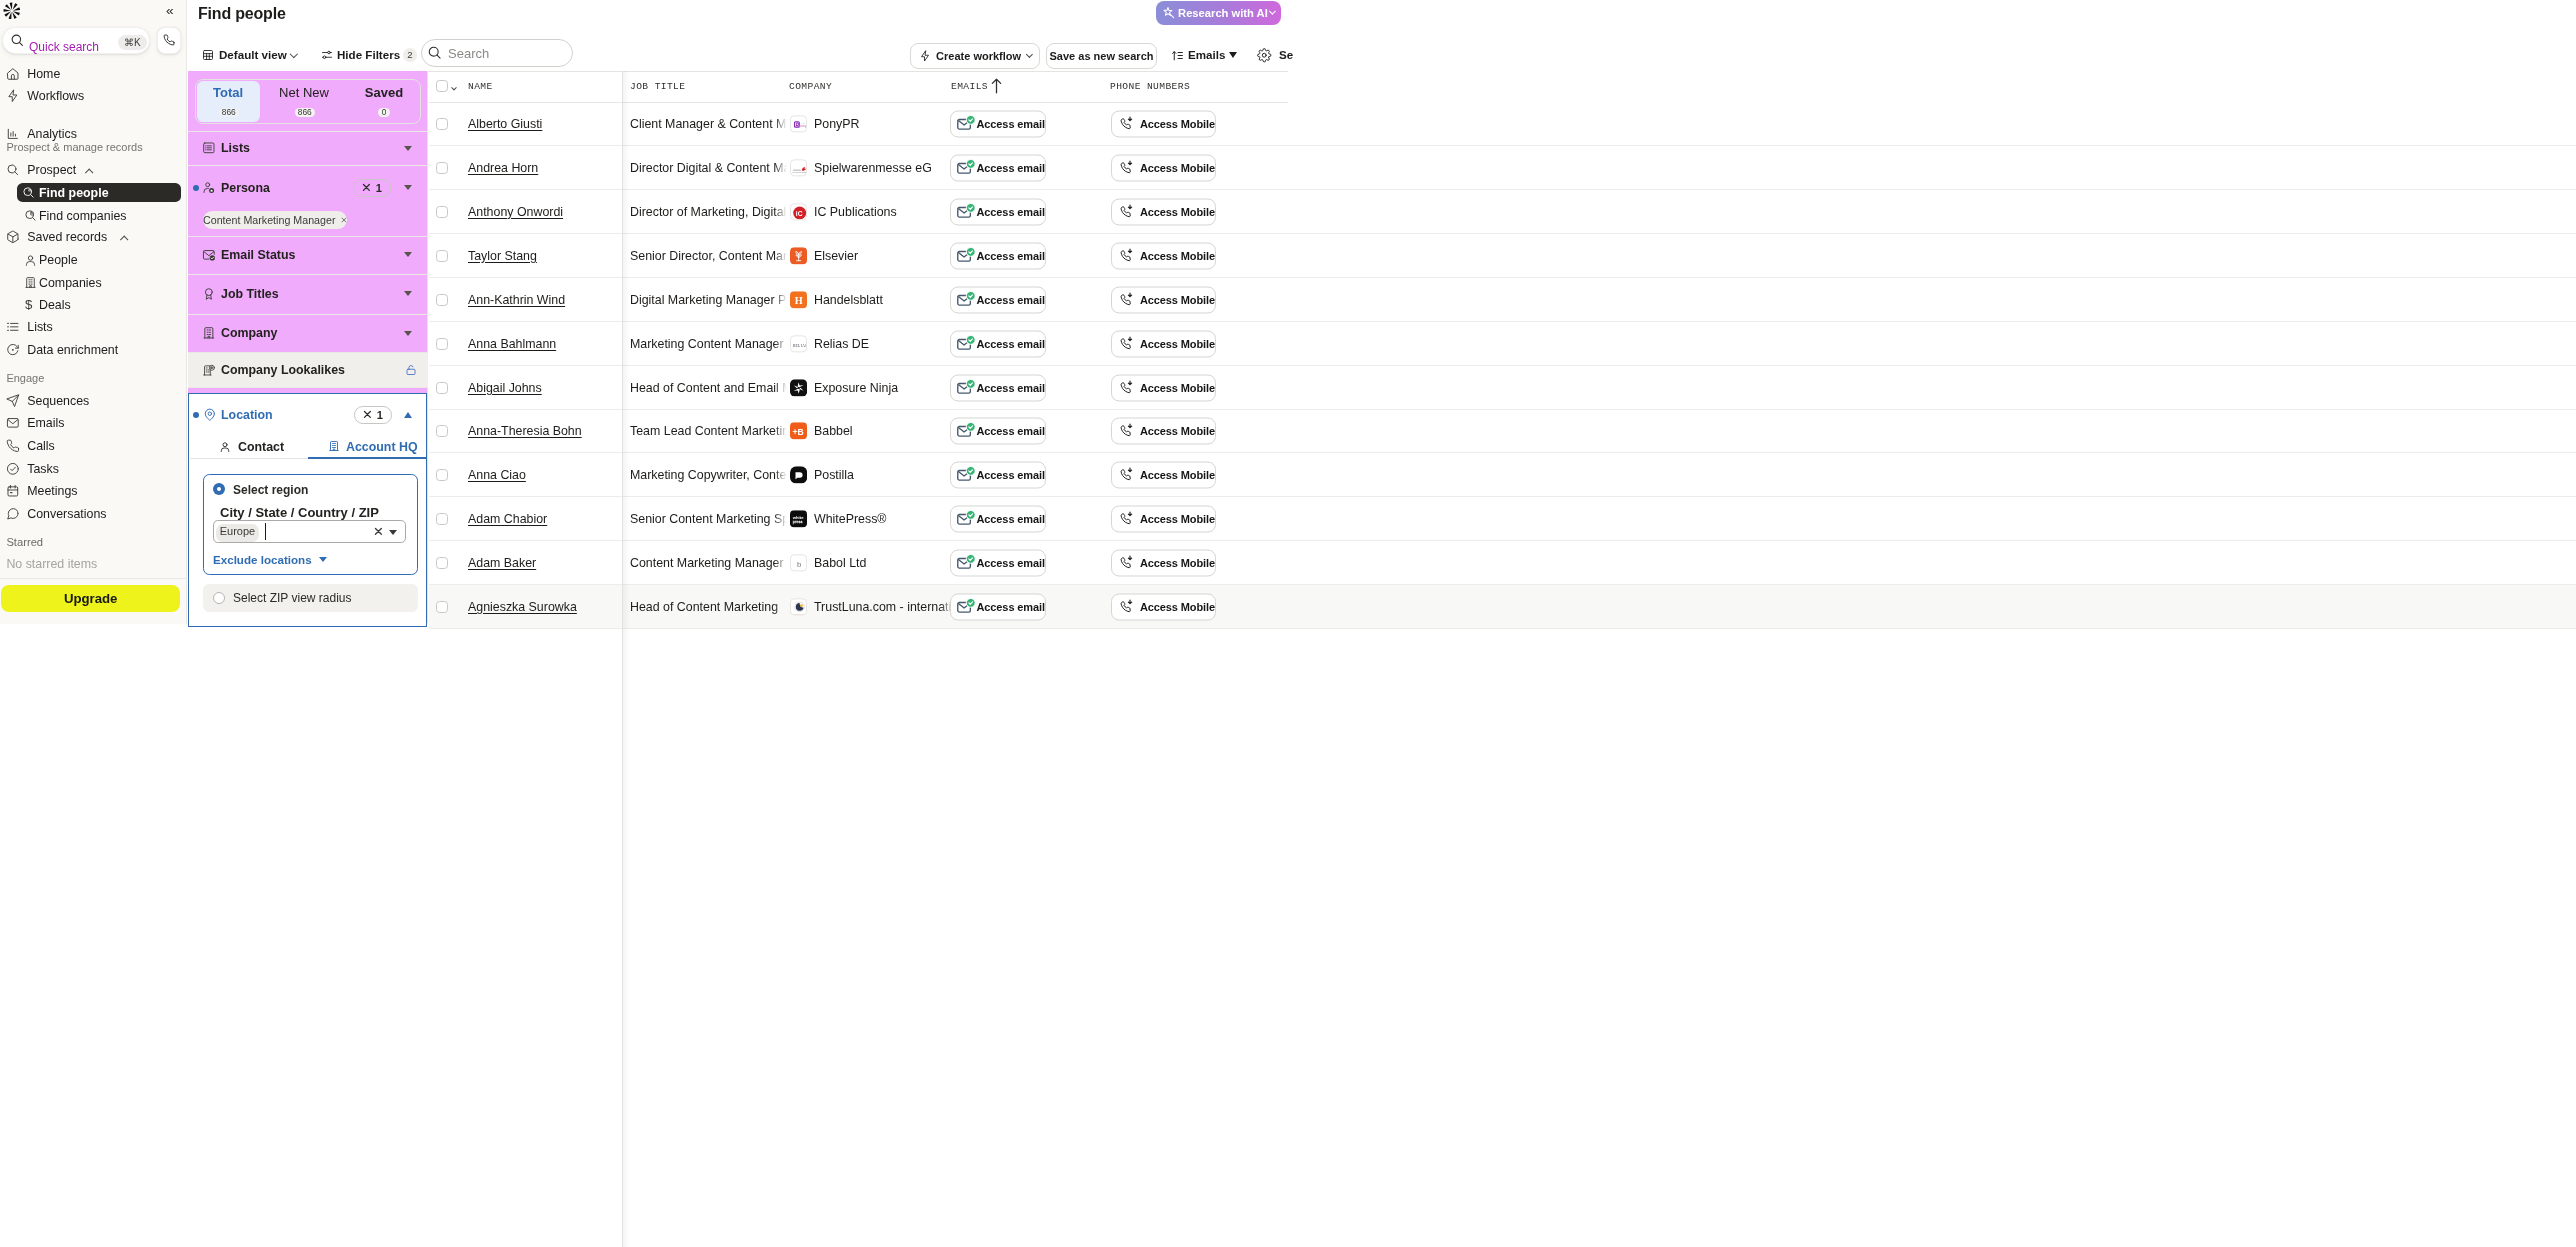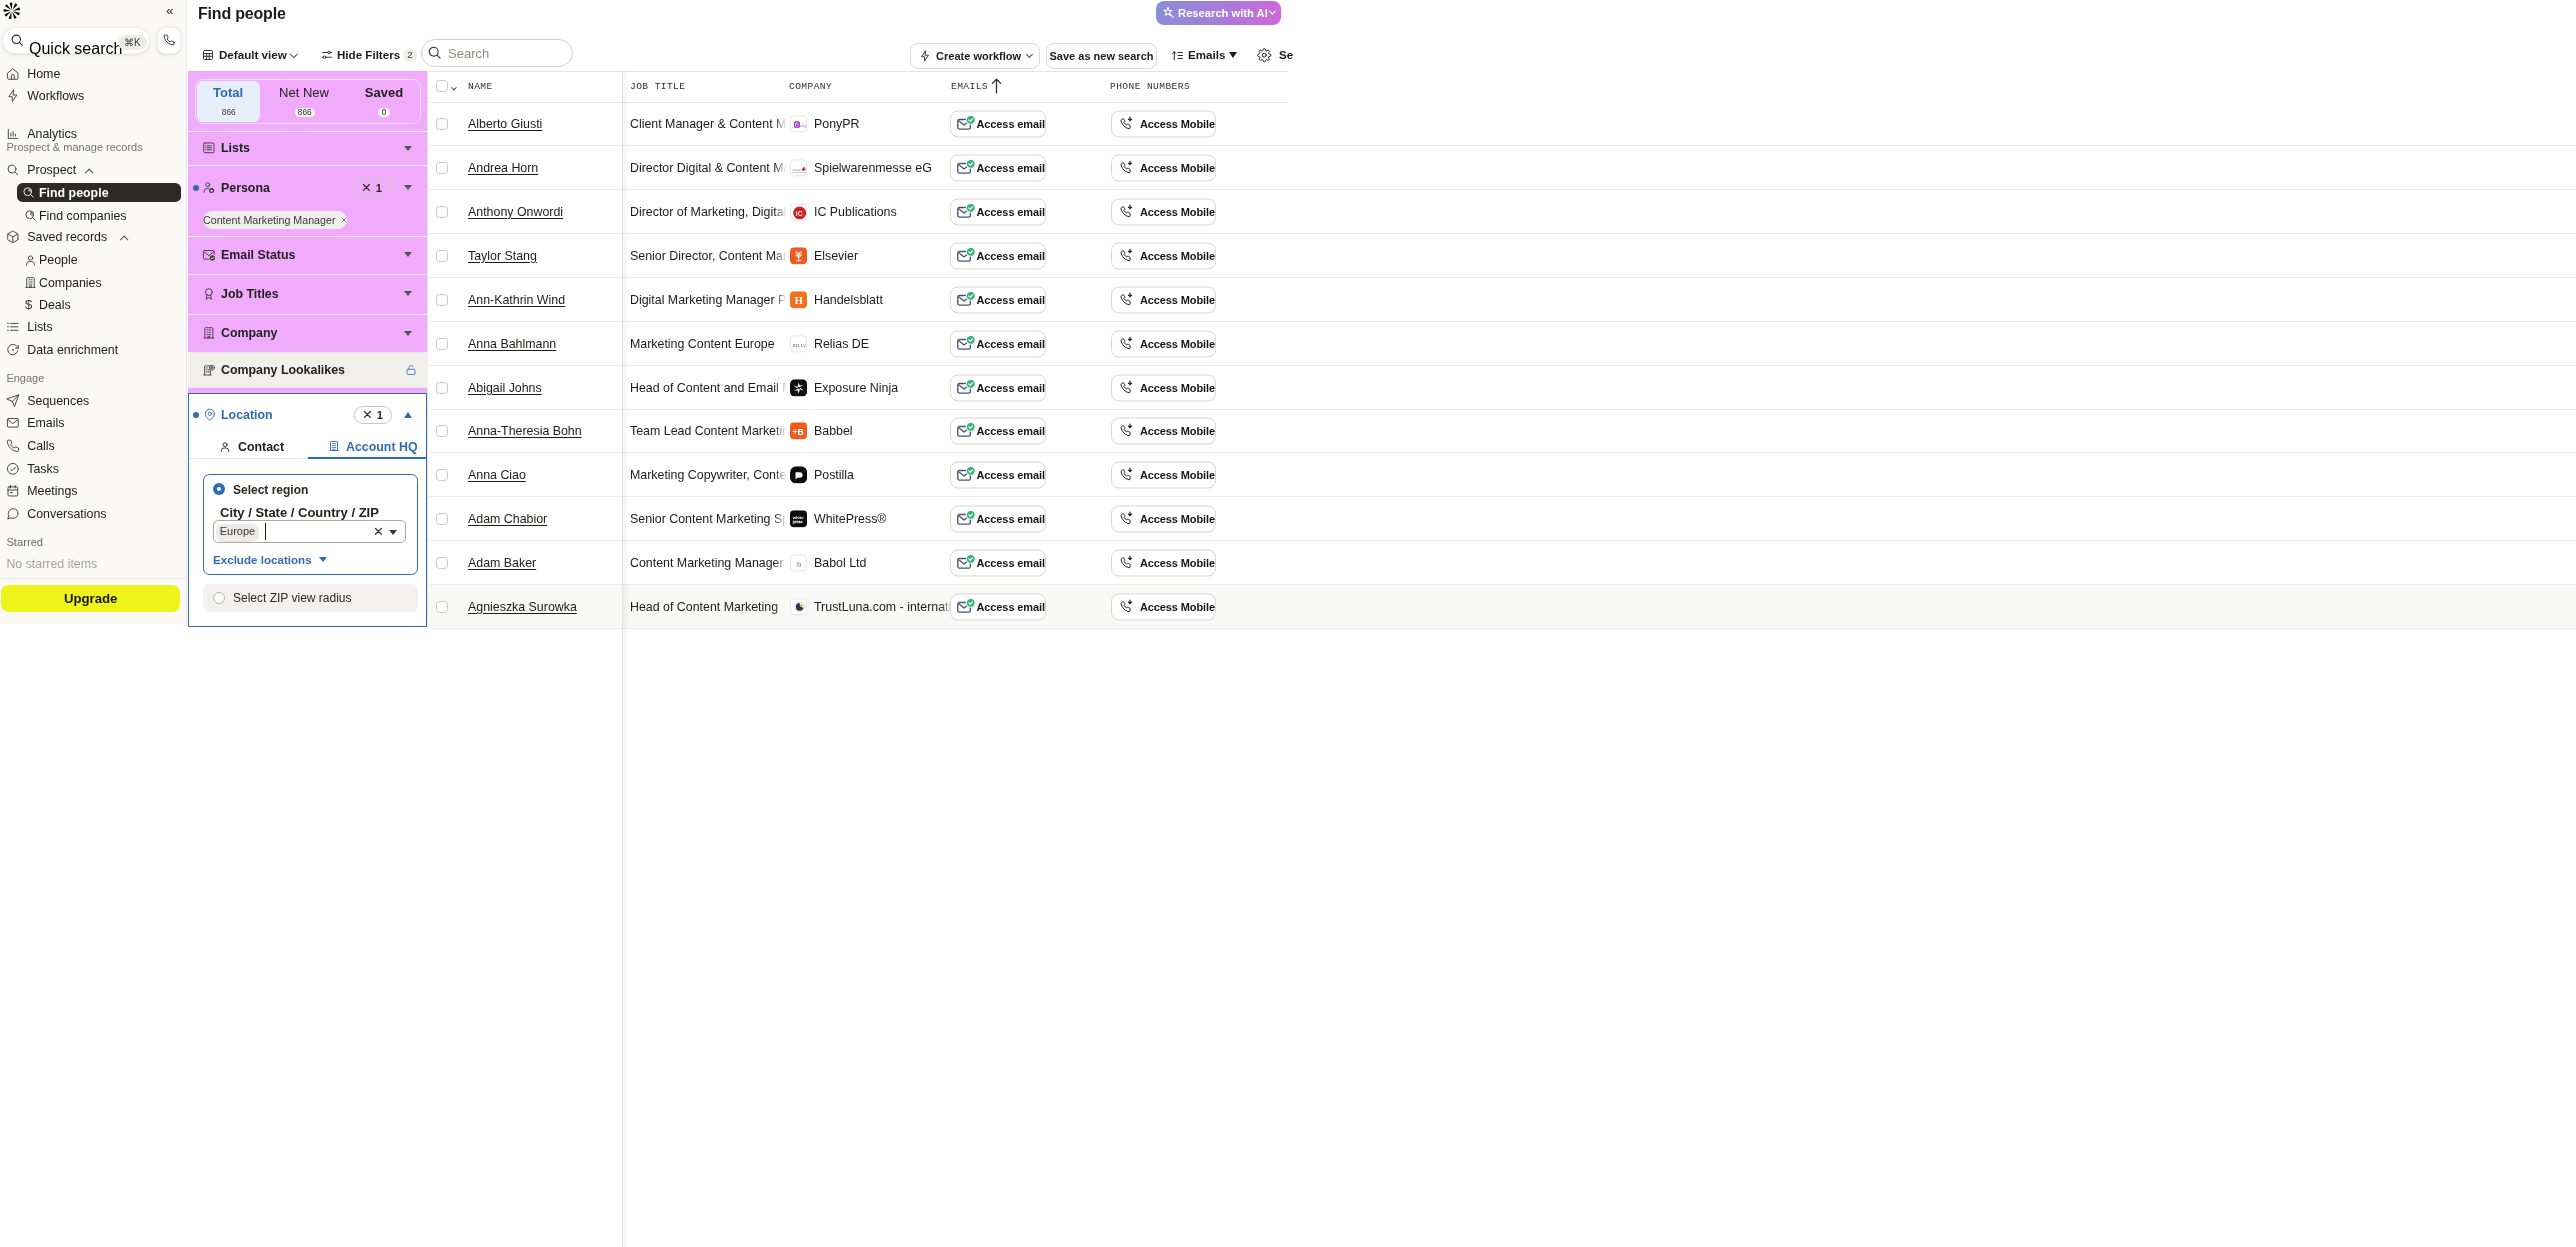--- a/index.html
+++ b/index.html
@@ -53,21 +53,21 @@
       <path d="M0 -1.2 L-2.9 -9.8 Q-1.4 -10.6 0.6 -10.3 Z" transform="rotate(320)"></path>
     </svg>
 <div class="abs" style="left:166px;top:3.2px;font-size:13.7px;color:#2b2a27;letter-spacing:-0.8px">«</div>
 <div class="abs" style="left:2.4px;top:27px;width:148px;height:26.5px;border-radius:13.7px;background:#fff;box-shadow:0 0.8px 1.6px rgba(60,55,40,.10),0 1.6px 5.6px rgba(60,55,40,.06);border:0.8px solid #f1f0ed"></div>
 <div class="abs" style="left:9.6px;top:33px">
       <svg width="14.5" height="14.5" viewBox="0 0 24 24" fill="none" stroke="#2c2b28" stroke-width="1.8" stroke-linecap="round" stroke-linejoin="round">
         <circle cx="10.5" cy="10.5" r="7"></circle>
         <path d="m20.5 20.5-5-5"></path>
       </svg>
     </div>
-<div class="abs" style="left:29px;top:40px;font-size:16px;color:#000000">Quick search</div>
+<div class="abs" style="left:29px;top:40px;font-size:12px;color:#a21caf">Quick search</div>
 <div class="abs" style="left:118px;top:35px;width:28.5px;height:15px;border-radius:7.6px;background:#edecea;display:flex;align-items:center;justify-content:center;font-size:10px;color:#3c3b38">⌘K</div>
 <div class="abs" style="left:157px;top:27px;width:24px;height:26.5px;border-radius:8px;background:#fff;box-shadow:0 0.8px 1.6px rgba(60,55,40,.10),0 1.6px 5.6px rgba(60,55,40,.06);border:0.8px solid #f1f0ed;display:flex;align-items:center;justify-content:center">
       <svg width="12" height="12" viewBox="0 0 24 24" fill="none" stroke="#2c2b28" stroke-width="1.9" stroke-linecap="round" stroke-linejoin="round">
         <path d="M22 16.92v3a2 2 0 0 1-2.18 2 19.79 19.79 0 0 1-8.63-3.07 19.5 19.5 0 0 1-6-6 19.79 19.79 0 0 1-3.07-8.67A2 2 0 0 1 4.11 2h3a2 2 0 0 1 2 1.72 12.84 12.84 0 0 0 .7 2.81 2 2 0 0 1-.45 2.11L8.09 9.91a16 16 0 0 0 6 6l1.27-1.27a2 2 0 0 1 2.11-.45 12.84 12.84 0 0 0 2.81.7A2 2 0 0 1 22 16.92z"></path>
       </svg>
     </div>
 <div class="nav" style="top:63px">
       <svg width="13.7" height="13.7" viewBox="0 0 24 24" fill="none" stroke="#3a3936" stroke-width="1.6" stroke-linecap="round" stroke-linejoin="round">
         <path d="M3 10.5 12 3l9 7.5V20a1.5 1.5 0 0 1-1.5 1.5h-15A1.5 1.5 0 0 1 3 20z"></path>
         <path d="M9.5 21.5v-6a2.5 2.5 0 0 1 5 0v6"></path>
@@ -551,21 +551,21 @@
       <svg width="15.3" height="15.3" viewBox="0 0 24 24" fill="none" stroke="#1d1c1a" stroke-width="1.9" stroke-linecap="round" stroke-linejoin="round">
         <path d="M19.2 21a2 2 0 0 1-2.1.8 17 17 0 0 1-7.4-2.9 16.8 16.8 0 0 1-5.2-5.2A17 17 0 0 1 1.6 6.3 2 2 0 0 1 2.4 4.2L4.1 3a2 2 0 0 1 2.8.5l1.6 2.6a2 2 0 0 1-.3 2.5l-1 1a13.7 13.7 0 0 0 5.2 5.2l1-1a2 2 0 0 1 2.5-.3l2.6 1.6a2 2 0 0 1 .5 2.8z" transform="scale(0.82) translate(2.5,3.5)"></path>
         <path d="M17.5 2.5v5.2M14.9 5.5l2.6 2.6L20.1 5.5"></path>
       </svg>
       <span>Access Mobile</span>
     </div>
   </div>
 <div class="row" style="top:322px;">
     <div class="cbx" style="left:6.6px;top:16px"></div>
     <a class="nm">Anna Bahlmann</a>
-    <div class="jt">Marketing Content Europe</div>
+    <div class="jt">Marketing Content Manager</div>
     <div class="logo lw">
       <svg width="17.3" height="17.3" viewBox="0 0 22 22">
         <text x="2.4" y="13" font-family="Liberation Serif" font-size="4.6" letter-spacing="0.4" fill="#3a3a46">RELIAS</text>
       </svg>
     </div>
     <div class="co">Relias DE</div>
     <div class="acc em">
       <svg width="20" height="17.7" viewBox="0 0 25 22">
         <rect x="1" y="6" width="16.5" height="12.5" rx="2" fill="#fff" stroke="#47586e" stroke-width="1.8"></rect>
         <path d="m2.3 7.7 7 5.4 7-5.4" fill="none" stroke="#47586e" stroke-width="1.8" stroke-linecap="round" stroke-linejoin="round"></path>

